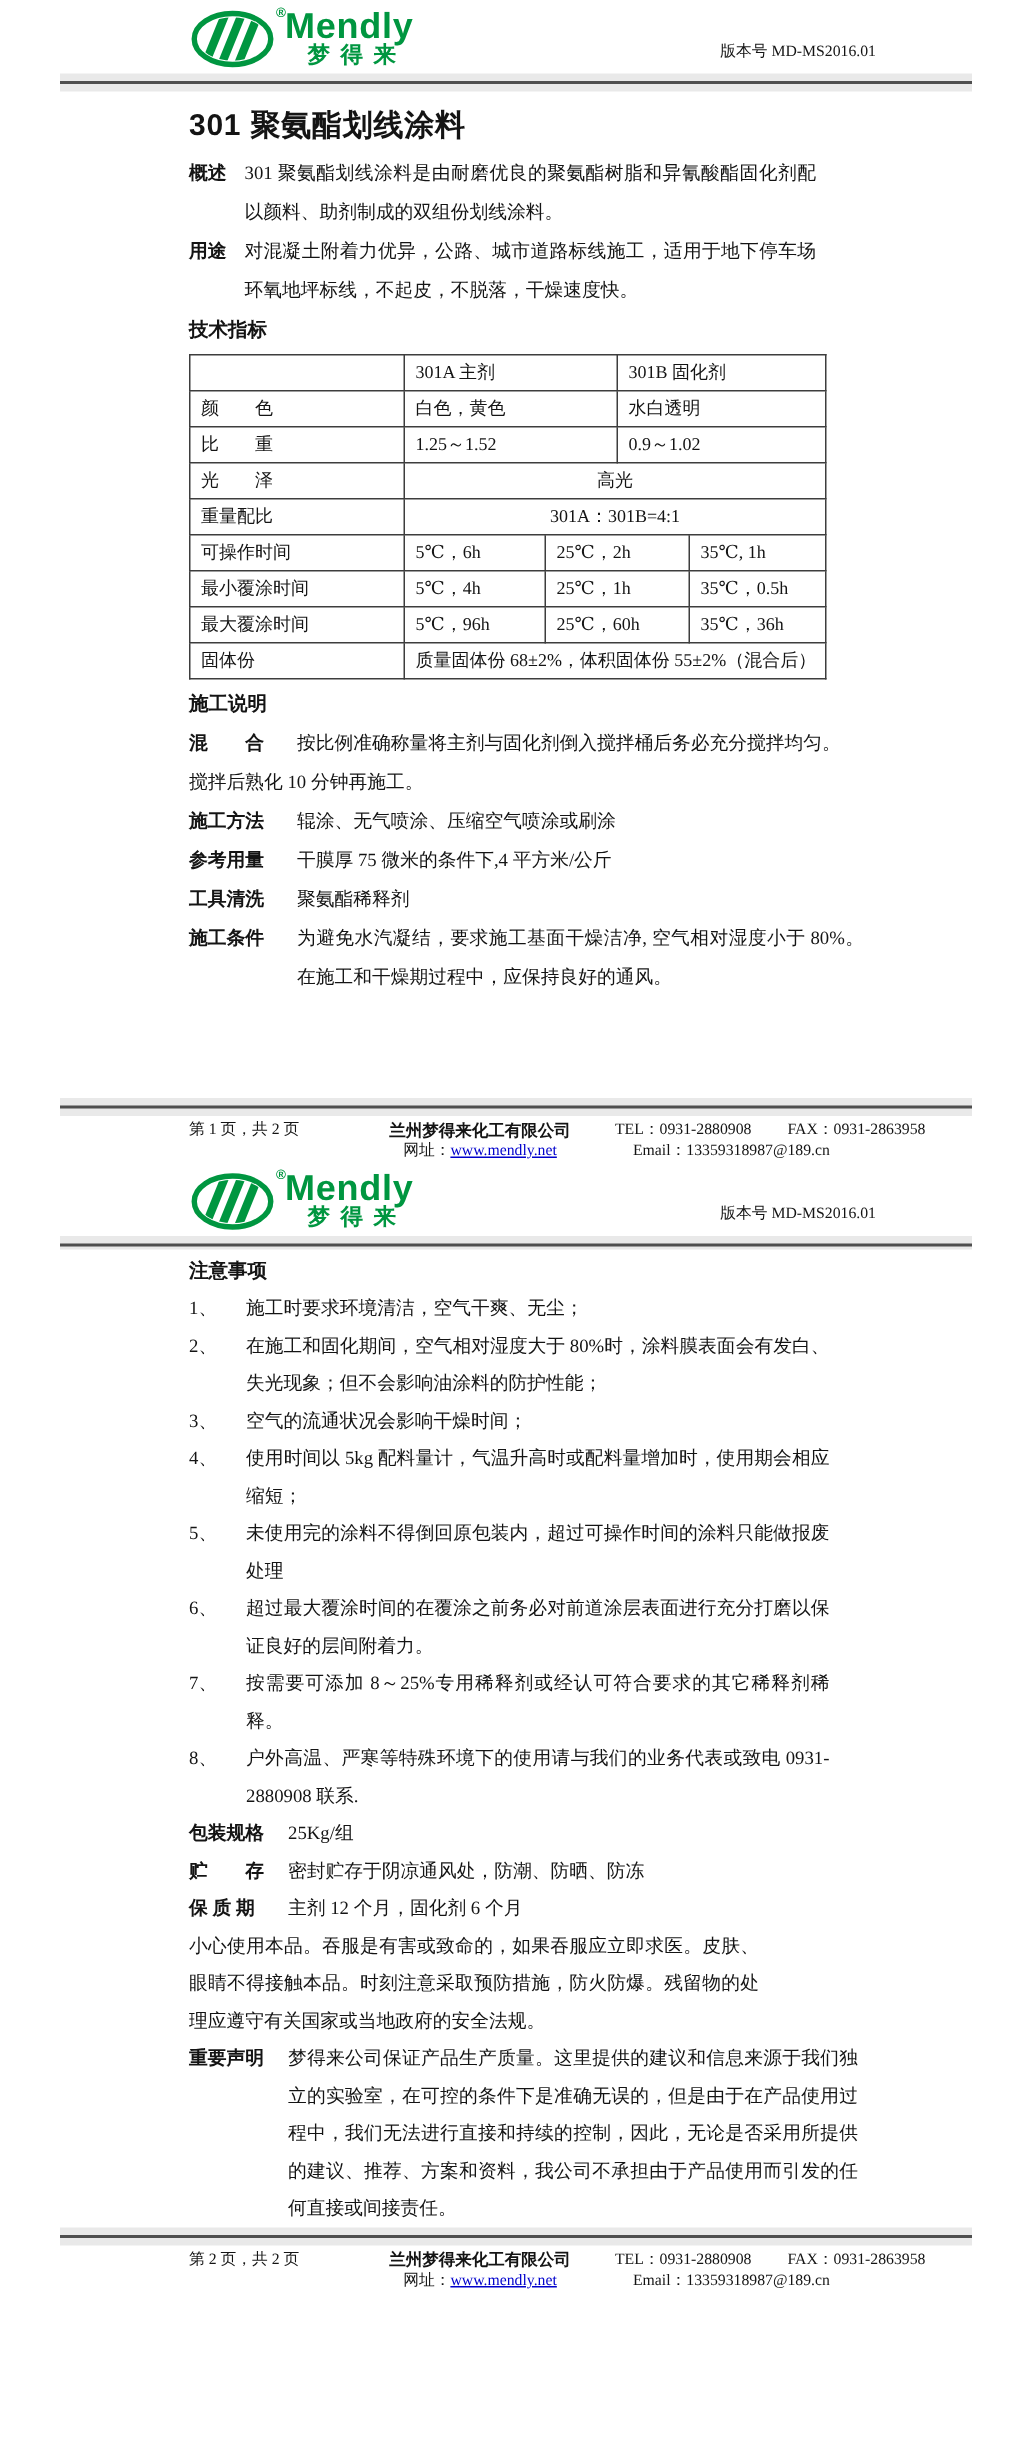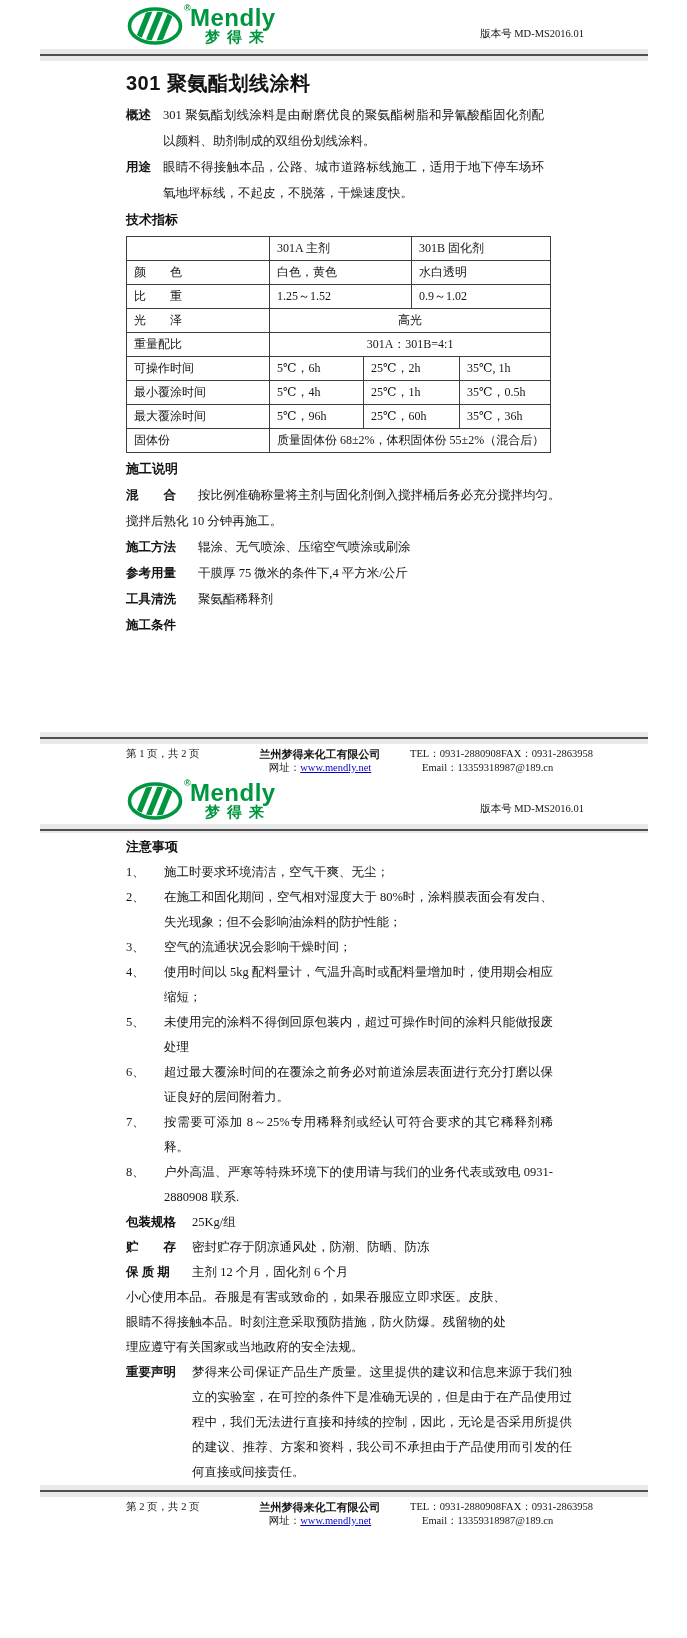--- a/index.html
+++ b/index.html
@@ -48,21 +48,21 @@
   .note{display:flex;line-height:25px;font-size:12.5px}
   .note .num{width:38px;flex-shrink:0}
   .note .ntx{width:389px;text-align:justify}
   .sec.pg2{line-height:25px}
 
   
   .pfoot{margin-top:auto}
   .frows{margin-left:126px;margin-top:3px;font-size:10.5px;line-height:14px;
          display:grid;grid-template-columns:118px 152px 270px}
   .f-co{font-weight:bold;text-align:center;font-size:11px}
-  .f-tf{display:flex;padding-left:14px;white-space:nowrap}
+  .f-tf{display:flex;gap:24px;padding-left:14px;white-space:nowrap}
   .f-web{text-align:center;white-space:nowrap}
   .f-em{padding-left:26px;white-space:nowrap}
   .link{color:#0000cc;text-decoration:underline;cursor:pointer}
 </style>
 </head>
 <body>
 
 <div class="doc">
 
   <div class="page p1">
@@ -95,21 +95,21 @@
 
     <div class="content">
       <div class="title">301 聚氨酯划线涂料</div>
 
       <div class="sec">
         <span class="lbl lw37">概述</span>
         <span class="tx381">301 聚氨酯划线涂料是由耐磨优良的聚氨酯树脂和异氰酸酯固化剂配以颜料、助剂制成的双组份划线涂料。</span>
       </div>
       <div class="sec">
         <span class="lbl lw37">用途</span>
-        <span class="tx381">眼睛不得接触本品，公路、城市道路标线施工，适用于地下停车场环氧地坪标线，不起皮，不脱落，干燥速度快。</span>
+        <span class="tx381">对混凝土附着力优异，公路、城市道路标线施工，适用于地下停车场环氧地坪标线，不起皮，不脱落，干燥速度快。</span>
       </div>
 
       <div class="h2">技术指标</div>
 
       <table>
         <colgroup>
             <col style="width:143px">
             <col style="width:94px">
             <col style="width:48px">
             <col style="width:48px">
@@ -178,20 +178,21 @@
       <div class="sec">
         <span class="lbl lw72">参考用量</span>
         <span class="tx376">干膜厚 75 微米的条件下,4 平方米/公斤</span>
       </div>
       <div class="sec">
         <span class="lbl lw72">工具清洗</span>
         <span class="tx376">聚氨酯稀释剂</span>
       </div>
       <div class="sec">
         <span class="lbl lw72">施工条件</span>
+        <span class="tx376">为避免水汽凝结，要求施工基面干燥洁净, 空气相对湿度小于 80%。在施工和干燥期过程中，应保持良好的通风。</span>
       </div>
     </div>
 
     <div class="pfoot">
       <div class="band"></div>
       <div class="frows">
         <div>第 1 页，共 2 页</div>
         <div class="f-co">兰州梦得来化工有限公司</div>
         <div class="f-tf">
           <span>TEL：0931-2880908</span>

